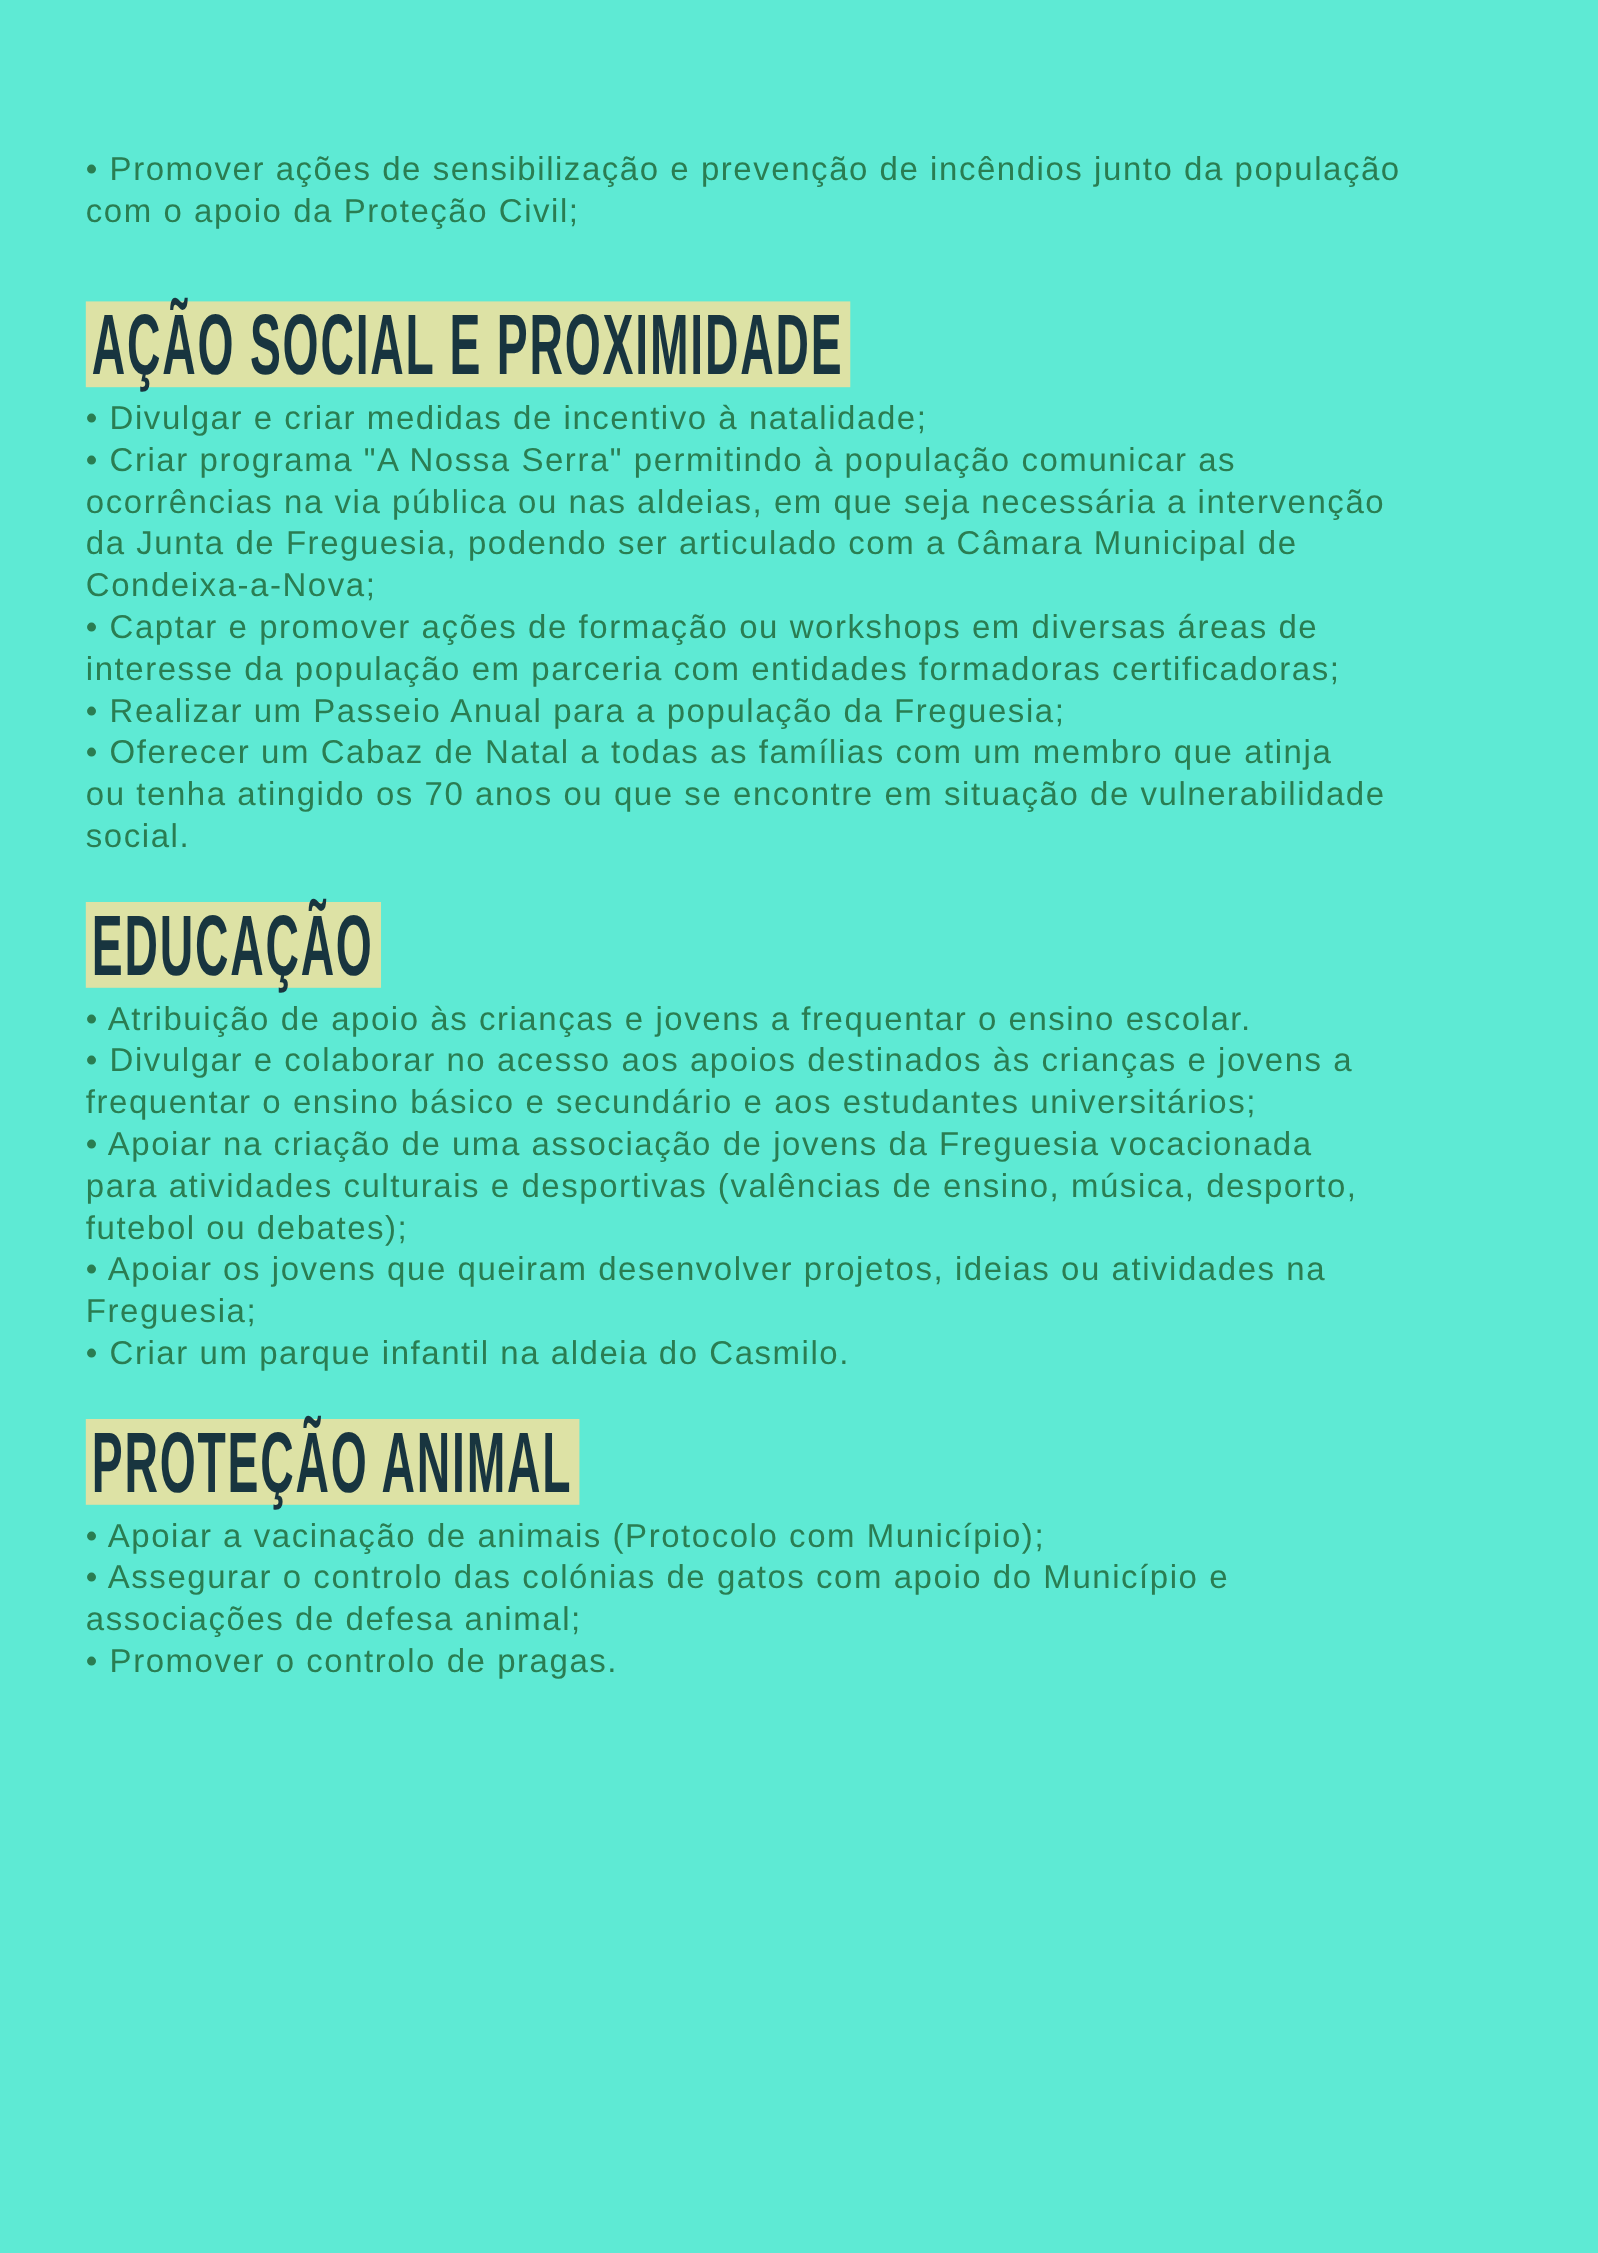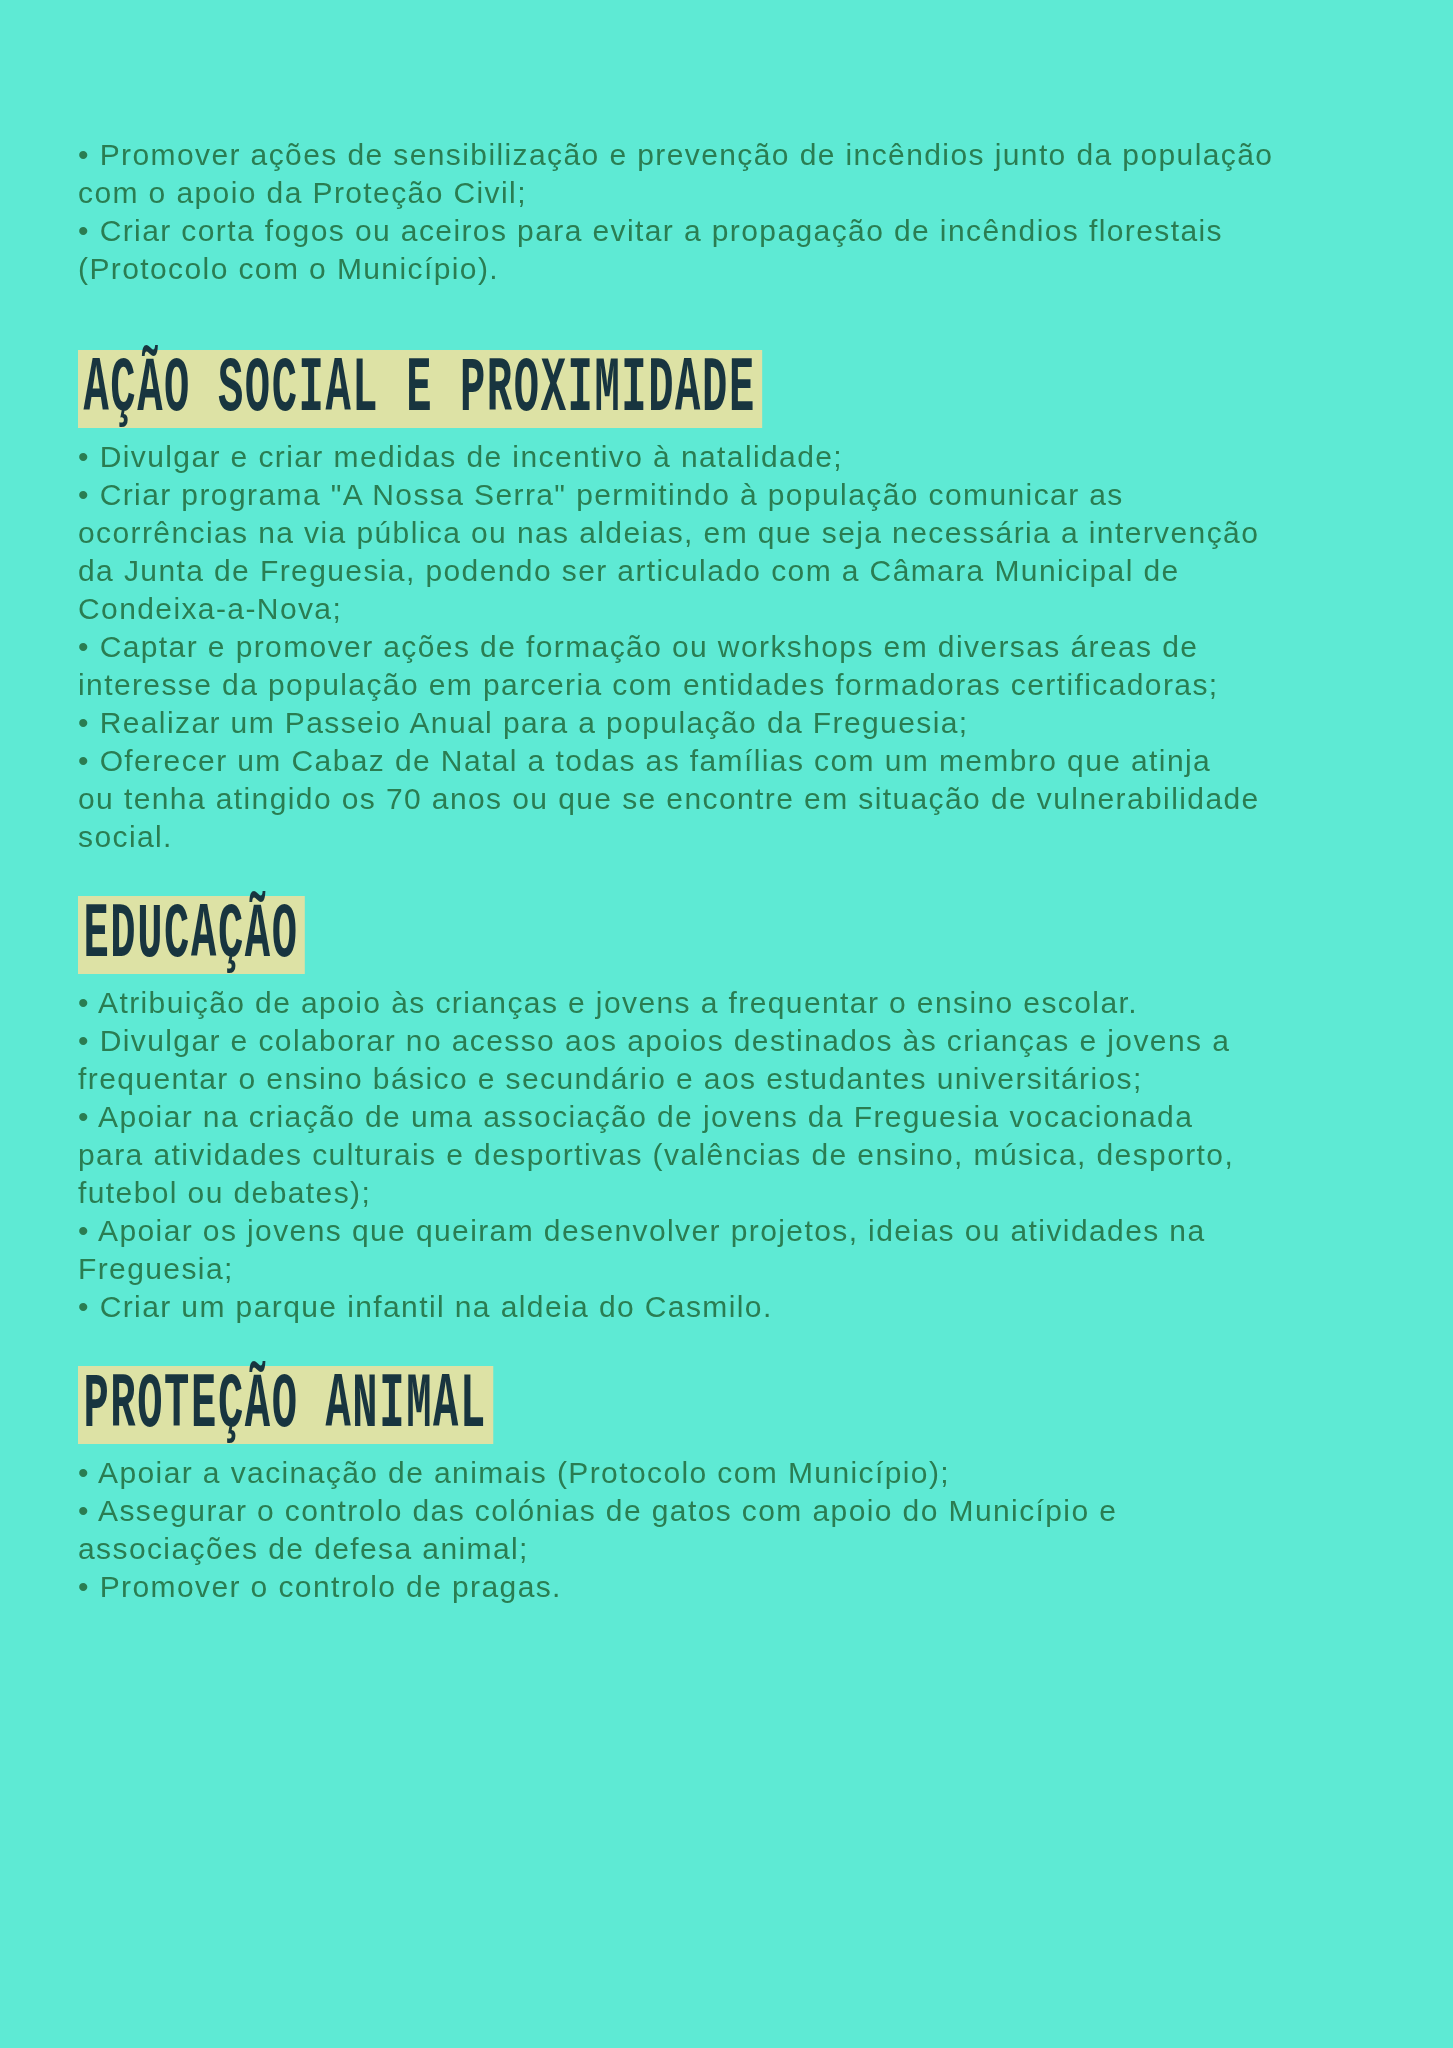--- a/index.html
+++ b/index.html
@@ -18,21 +18,21 @@
   p.item{
     margin:0;
     font-size:30px;
     line-height:38px;
     letter-spacing:1.4px;
     color:#2a7d52;
     white-space:pre-line;
   }
   .title{margin:40px 0 10px 0;}
   .title.first{margin-top:62px;}
-  .title-line{height:78px;font-family:Liberation Mono, monospace;}
+  .title-line{height:78px;}
   .title-line + .title-line{margin-top:8px;}
   .hl{
     display:inline-block;
     height:78px;
     line-height:78px;
     padding:0 12px 0 10px;
     background:#dde2a5;
     color:#18353f;
     font-size:78px;
     font-weight:700;
@@ -43,22 +43,20 @@
   }
 </style>
 </head>
 <body>
 
 <div class="page">
   <div class="content">
 
     <p class="item">• Promover ações de sensibilização e prevenção de incêndios junto da população
 com o apoio da Proteção Civil;</p>
-    <p class="item">• Criar corta fogos ou aceiros para evitar a propagação de incêndios florestais
-(Protocolo com o Município).</p>
 
     <div class="title first">
       <div class="title-line">
         <span class="hl">AÇÃO SOCIAL E PROXIMIDADE</span>
       </div>
     </div>
     <p class="item">• Divulgar e criar medidas de incentivo à natalidade;</p>
     <p class="item">• Criar programa "A Nossa Serra" permitindo à população comunicar as
 ocorrências na via pública ou nas aldeias, em que seja necessária a intervenção
 da Junta de Freguesia, podendo ser articulado com a Câmara Municipal de

